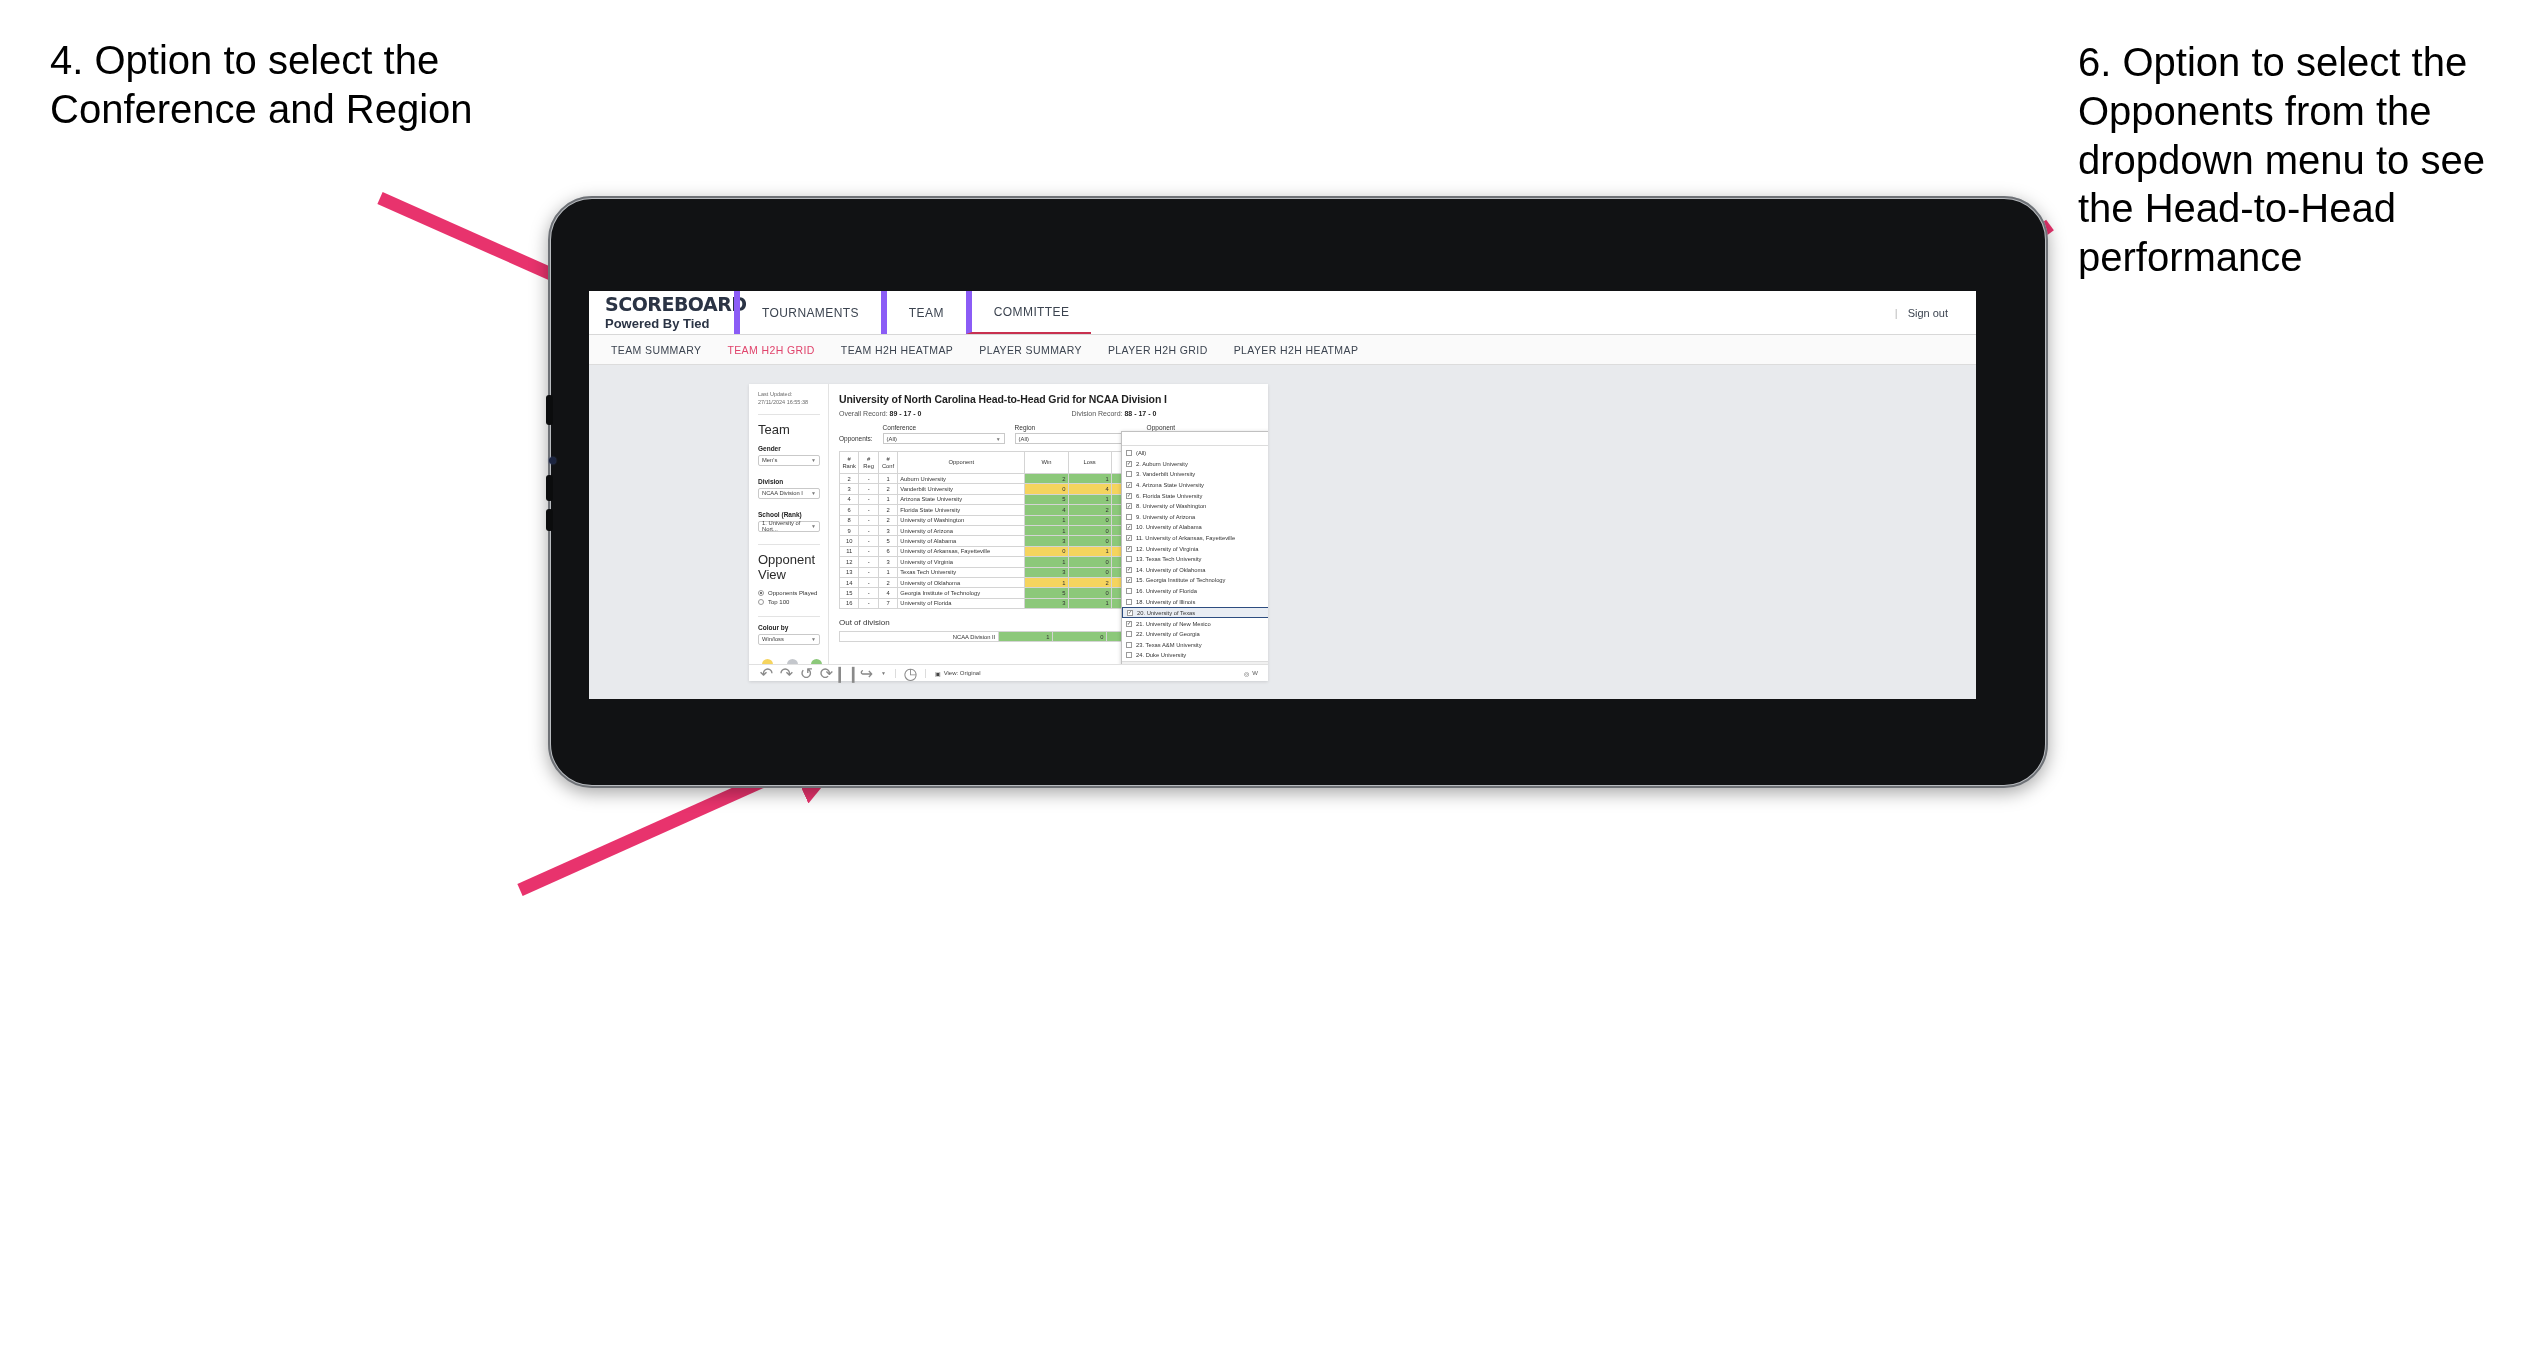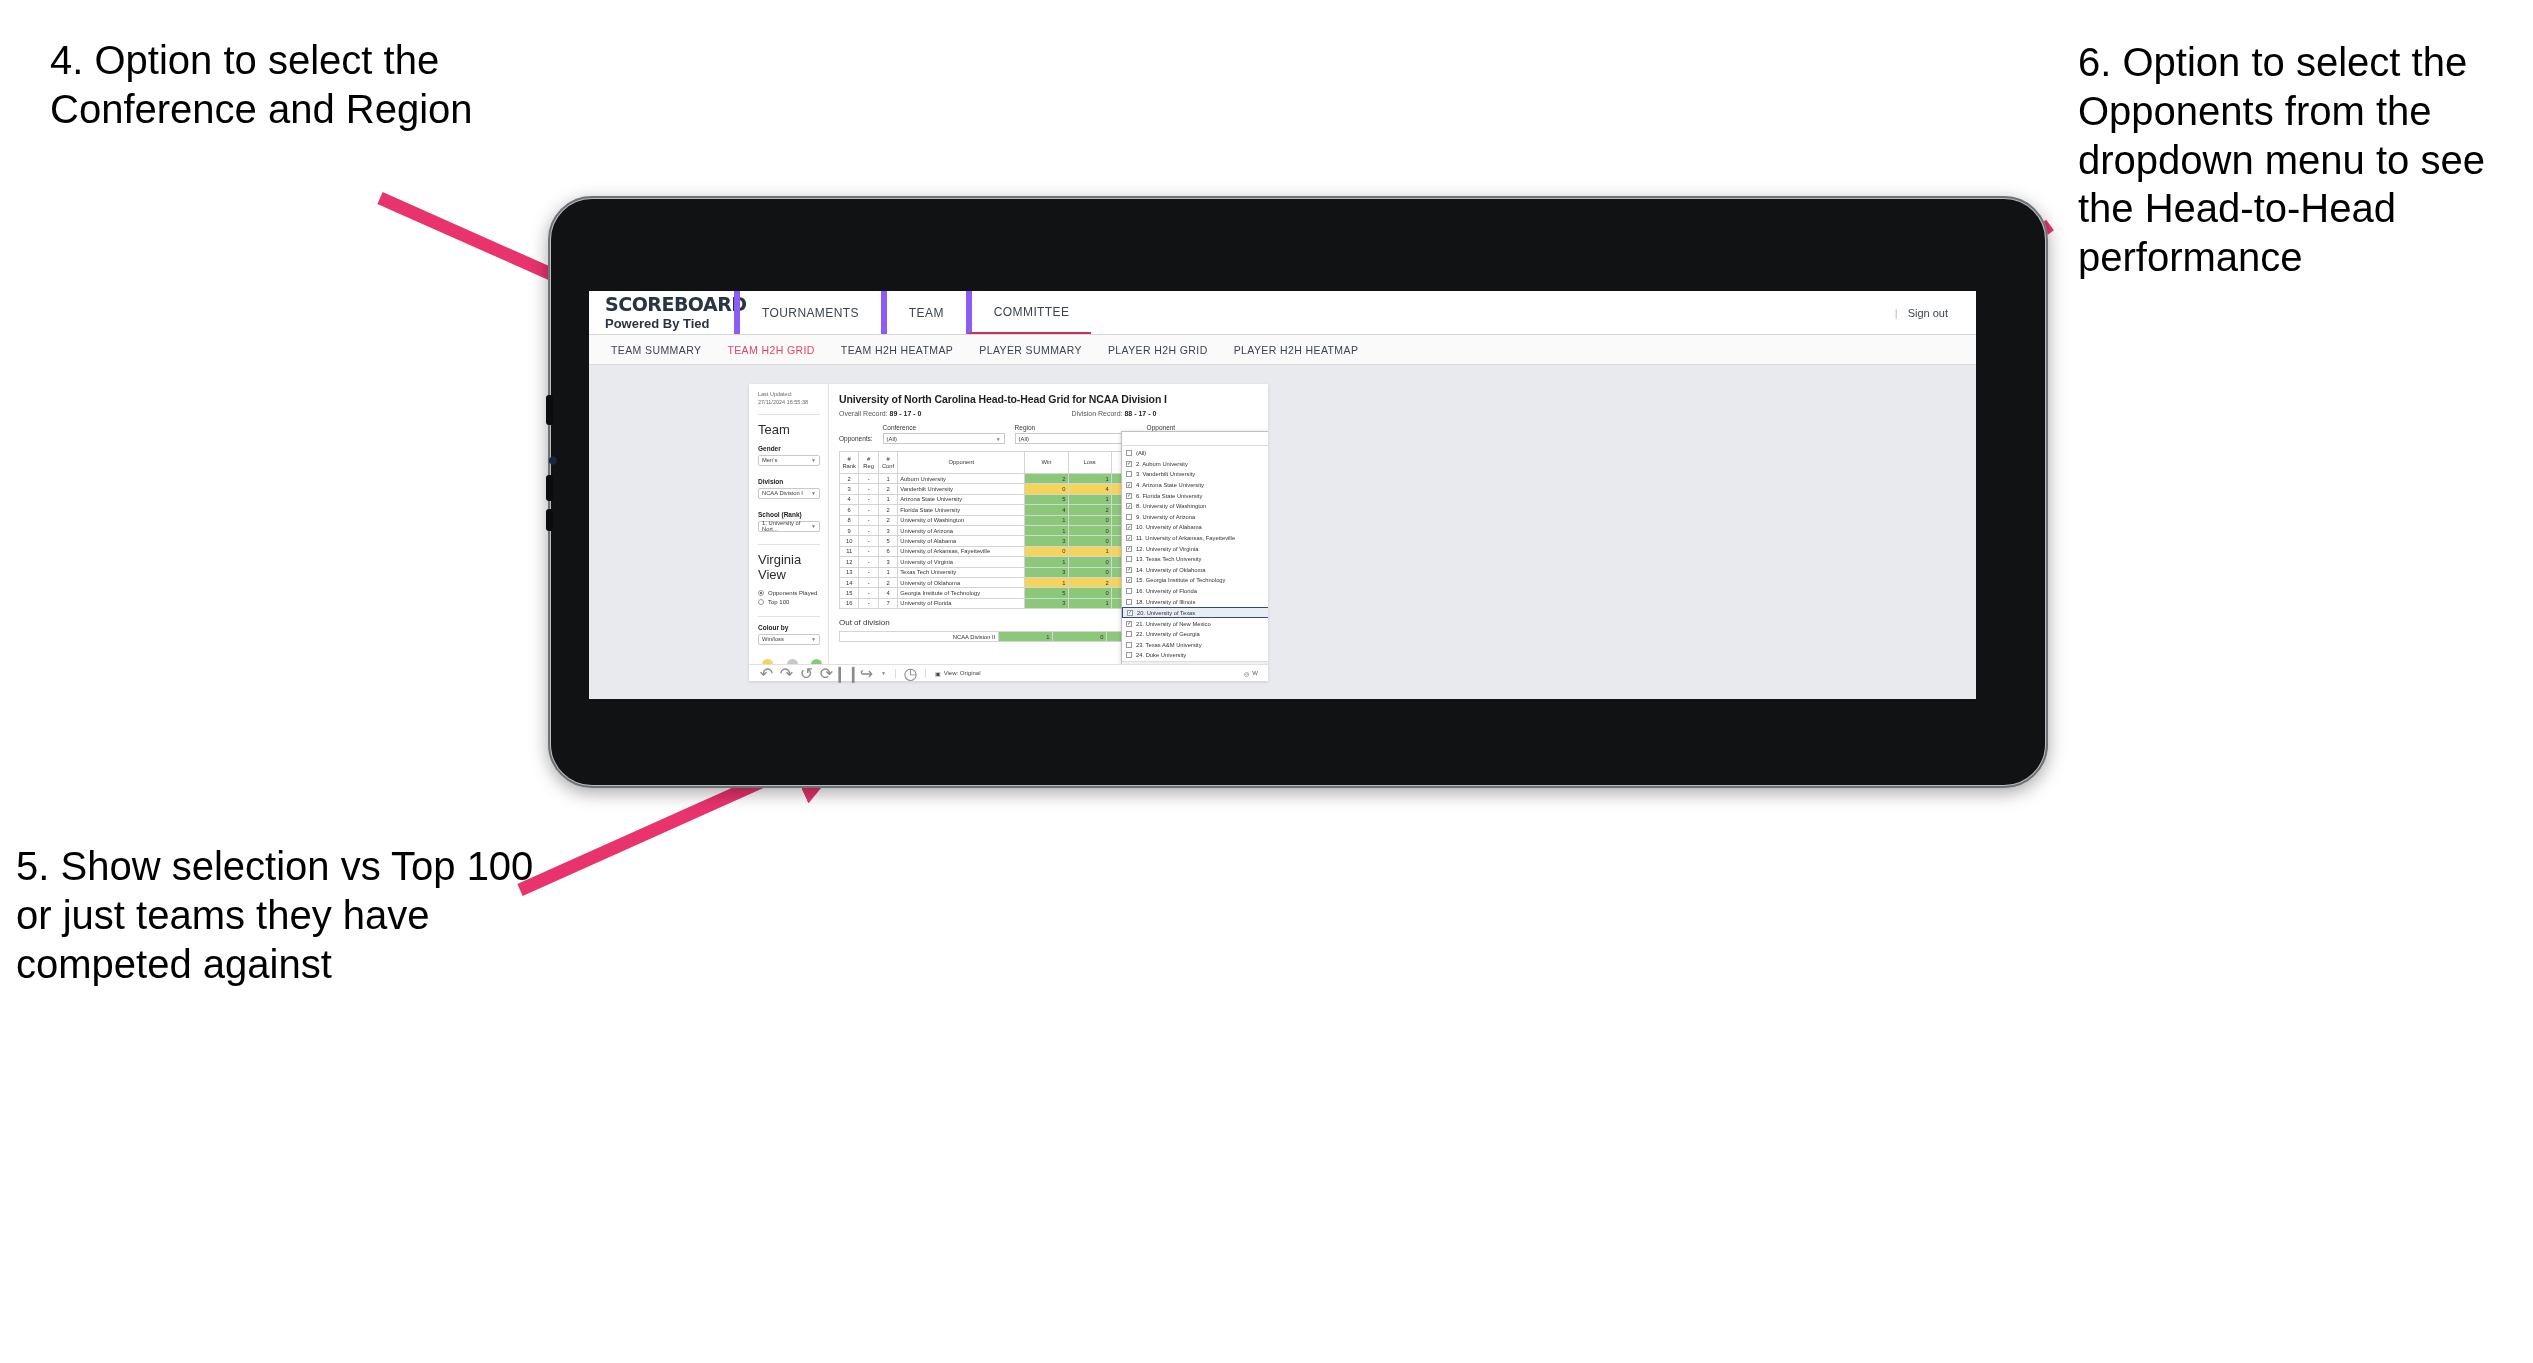--- a/index.html
+++ b/index.html
@@ -164,21 +164,20 @@
   .tb-txt { font-size:6px; color:#444; display:flex; align-items:center; gap:3px; cursor:pointer; }
   .tb-right { margin-left:auto; display:flex; align-items:center; gap:3px; padding-right:10px;
               font-size:6px; color:#555; }
 </style>
 </head>
 <body>
 
 <div id="stage">
 
   <div class="annot" id="annot-4">4. Option to select the Conference and Region</div>
-  <div class="annot" id="annot-5">5. Show selection vs Top 100 or just teams they have competed against</div>
   <div class="annot" id="annot-6">6. Option to select the Opponents from the dropdown menu to see the Head-to-Head performance</div>
 
   <svg class="arrow-svg" viewBox="0 0 2533 1363">
     <defs>
       <marker id="ah" markerWidth="6" markerHeight="6" refX="3" refY="3" orient="auto">
         <path d="M0,0 L6,3 L0,6 z" fill="#e8336d"></path>
       </marker>
     </defs>
     <line x1="380" y1="198" x2="1053" y2="497" stroke="#e8336d" stroke-width="13" marker-end="url(#ah)"></line>
     <line x1="520" y1="890" x2="828" y2="752" stroke="#e8336d" stroke-width="13" marker-end="url(#ah)"></line>
@@ -243,21 +242,21 @@
               </div>
 
               <div class="fld-label">School (Rank)</div>
               <div class="fld">
                 <span>1. University of Nort...</span>
                 <span class="caret">▼</span>
               </div>
 
               <div class="side-hr"></div>
 
-              <div class="side-h">Virginia View</div>
+              <div class="side-h">Opponent View</div>
               <div class="radio-row">
                 <span class="radio on"></span>
                 <span class="radio-lab">Opponents Played</span>
               </div>
               <div class="radio-row">
                 <span class="radio"></span>
                 <span class="radio-lab">Top 100</span>
               </div>
 
               <div class="side-hr" style="margin-top:11px;"></div>

